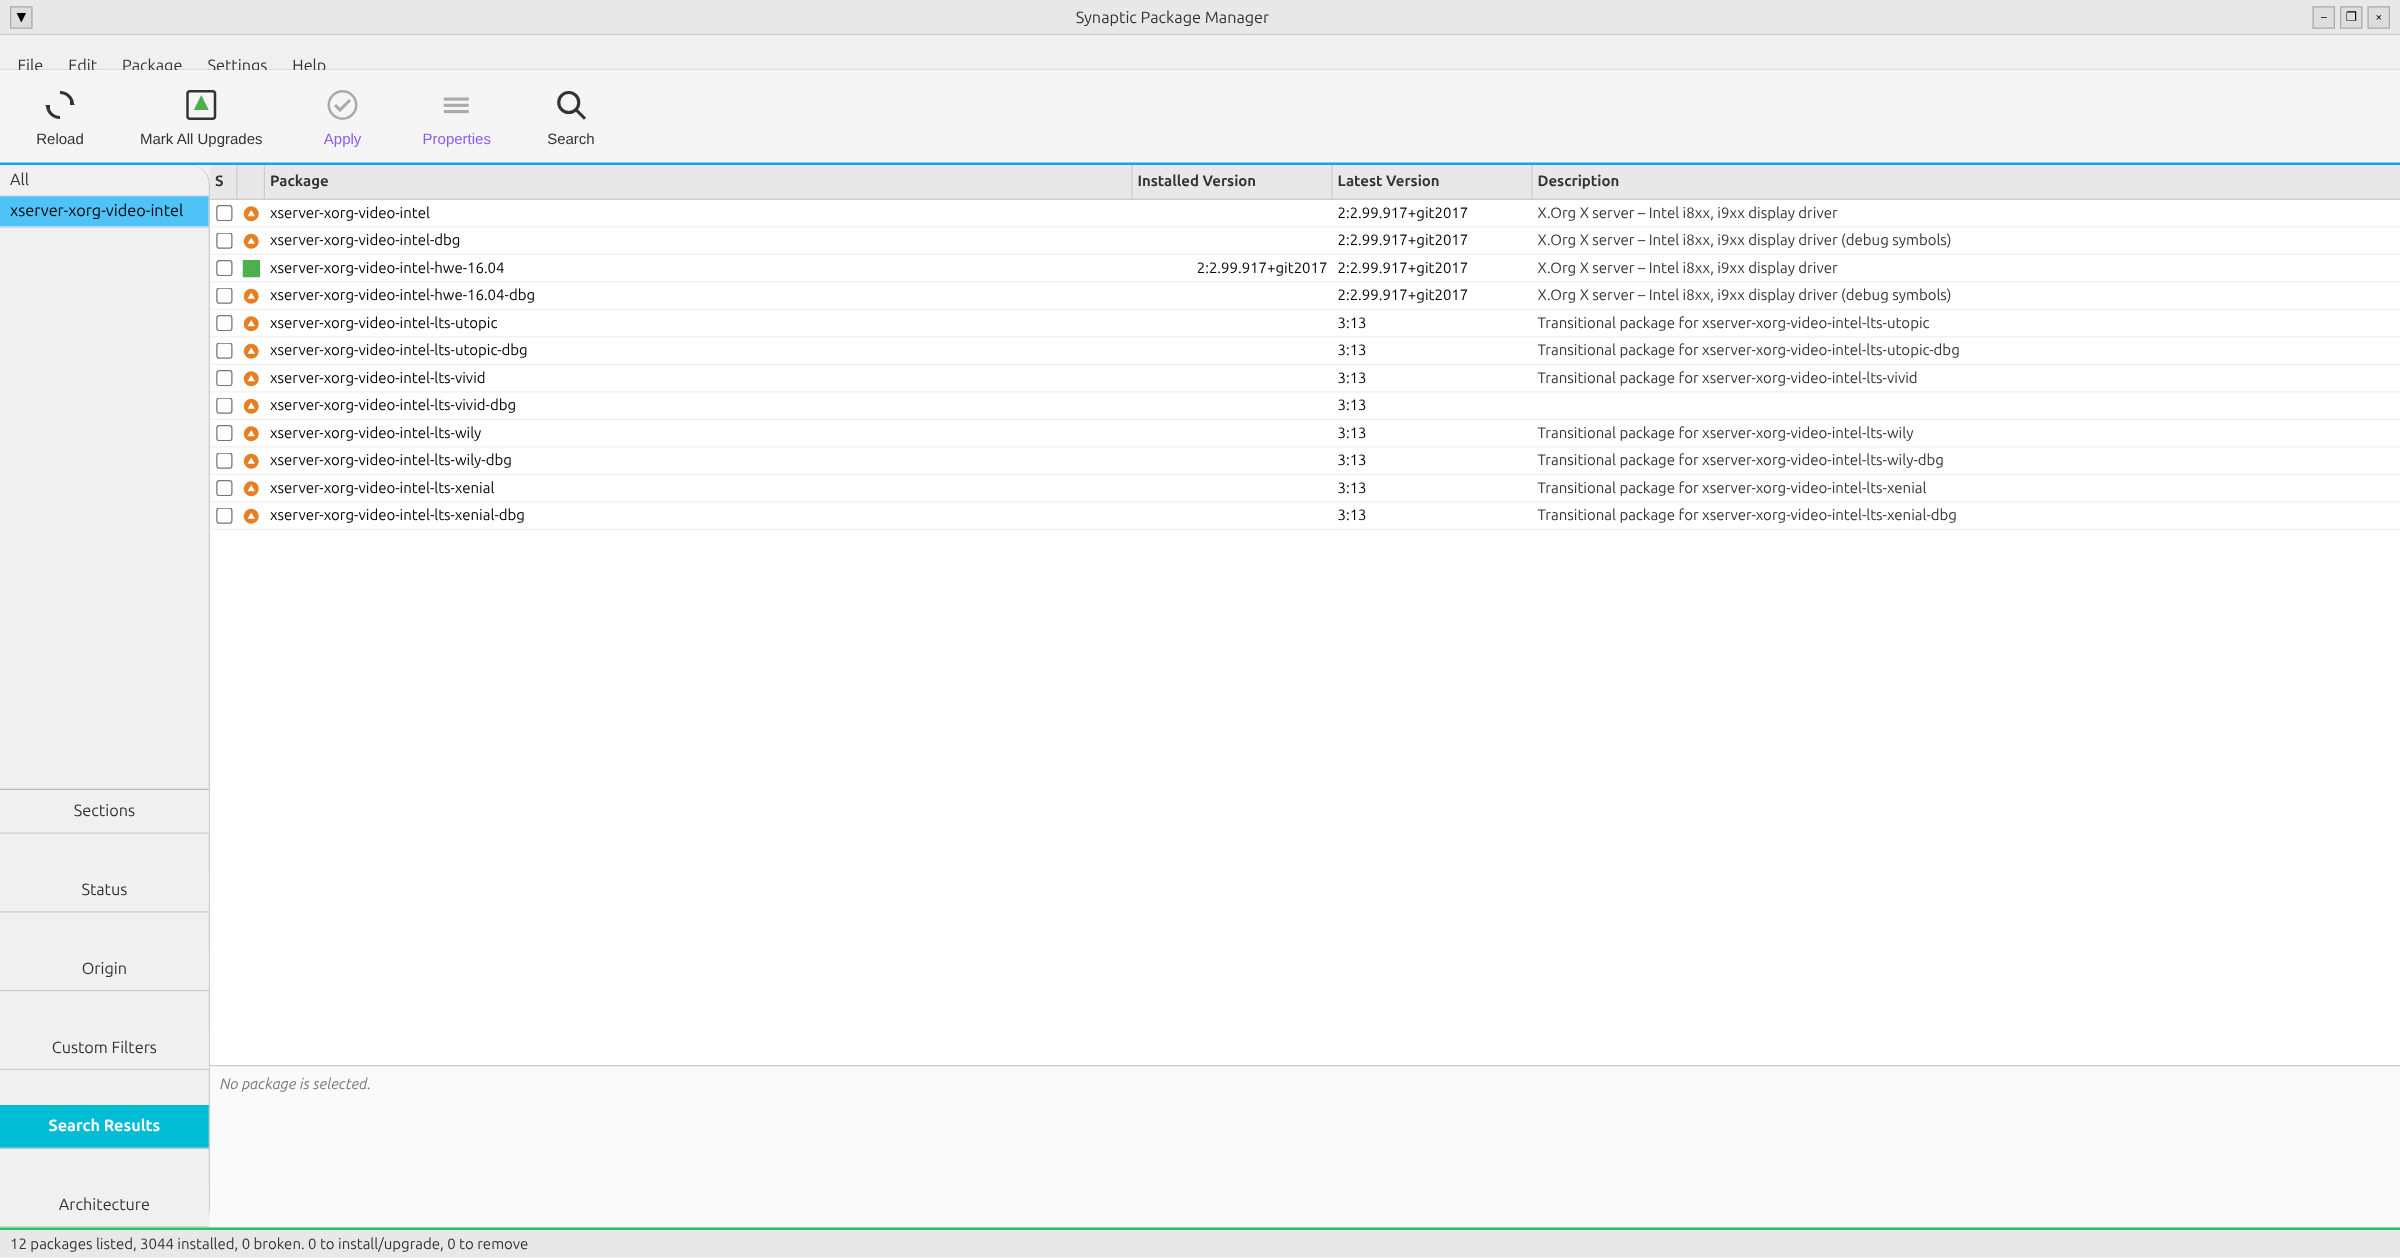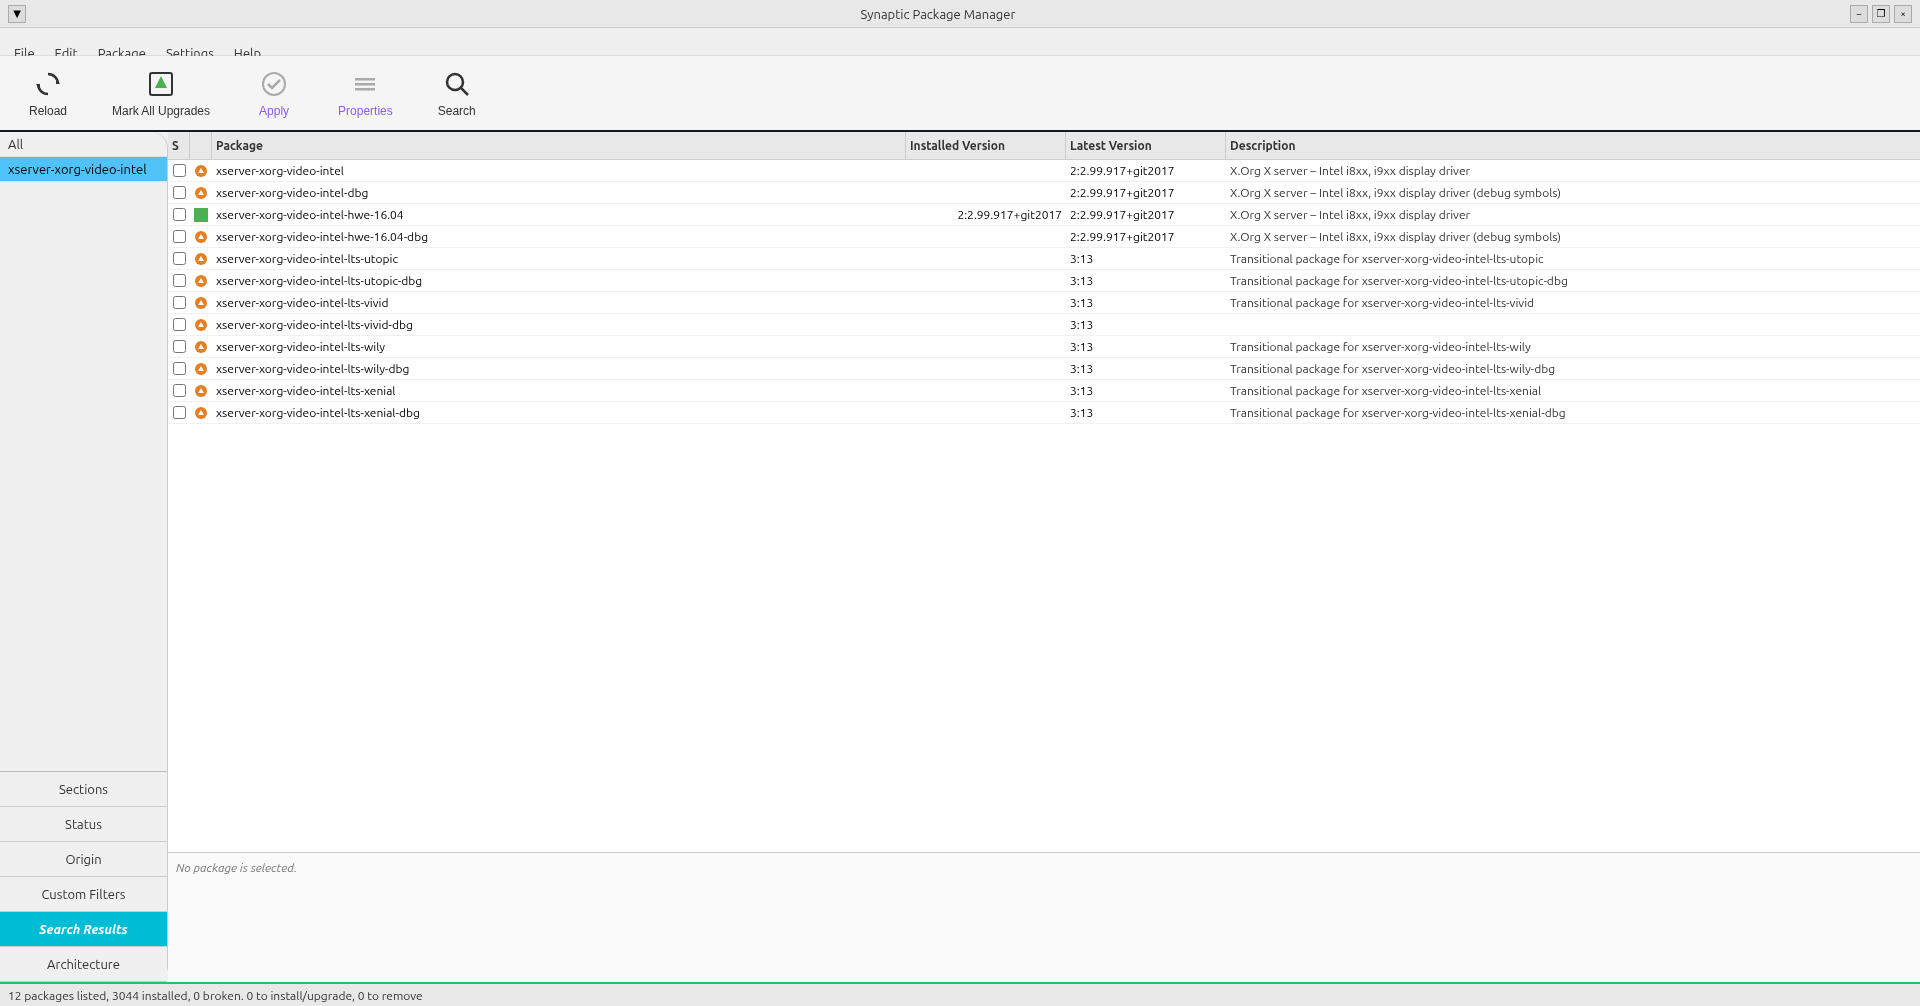--- a/index.html
+++ b/index.html
@@ -74,21 +74,21 @@
       color: #333;
       margin-top: 23px;
     }
 
     
     .toolbar {
       background: #f5f5f5;
       height: 76px;
       display: flex;
       align-items: center;
-      border-bottom: 2px solid #0f172a;
+      border-bottom: 2px solid #0ea5e9;
       padding: 0 8px;
       gap: 8px;
       flex-shrink: 0;
     }
     .toolbar-btn {
       display: flex;
       flex-direction: column;
       align-items: center;
       justify-content: center;
       gap: 4px;
@@ -141,35 +141,35 @@
       border-bottom: 1px solid #e0e0e0;
     }
     .sidebar-item.selected {
       background: #4fc3f7;
       color: #000;
     }
     .sidebar-buttons {
       display: flex;
       flex-direction: column;
       border-top: 1px solid #bbb;
+      gap: 28px;
     }
     .sidebar-nav-btn {
       padding: 10px 8px;
       text-align: center;
       cursor: pointer;
       background: #f0f0f0;
       border-bottom: 1px solid #ccc;
       font-size: 13px;
       color: #333;
     }
     .sidebar-nav-btn.active {
       background: #00bcd4;
       color: white;
       font-weight: bold;
-      font-style: italic;
     }
 
     
     .package-area {
       flex: 1;
       display: flex;
       flex-direction: column;
       overflow: hidden;
     }
 

